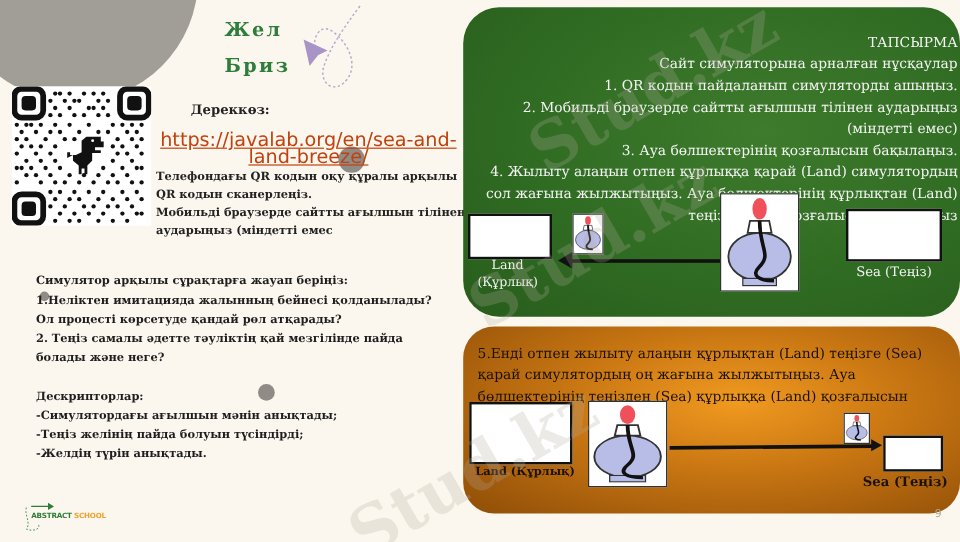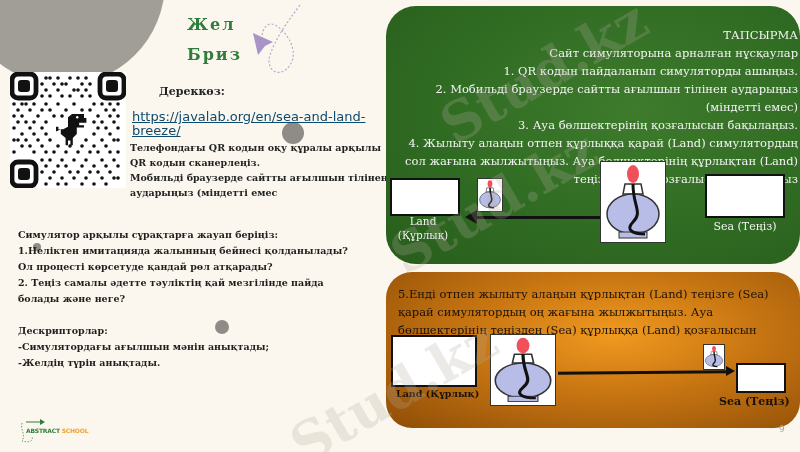--- a/index.html
+++ b/index.html
@@ -5,23 +5,23 @@
   html,body{margin:0;padding:0;}
   body{width:800px;height:452px;overflow:hidden;background:#fbf7ee;position:relative;font-family:"DejaVu Serif",serif;}
   .abs{position:absolute;}
   .circle-big{left:-40px;top:-120px;width:205px;height:205px;border-radius:50%;background:#a19d97;}
   .circle-s1{left:282px;top:122px;width:22px;height:22px;border-radius:50%;background:#8f8c88;}
   .circle-s2{left:215px;top:320px;width:14px;height:14px;border-radius:50%;background:#8f8c88;}
   .circle-s3{left:33px;top:243px;width:8px;height:8px;border-radius:50%;background:#8f8c88;}
   .title{left:155px;top:10px;color:#2e7d3b;font-weight:bold;font-size:16px;line-height:30px;letter-spacing:2px;font-family:"DejaVu Serif",serif;margin-left:32px;}
   .qr{left:10px;top:72px;width:116px;height:116px;background:#fff;}
   .source-label{left:136px;top:85px;font-size:11px;font-weight:bold;color:#222;margin-left:23px;}
-  .link{left:132px;top:110px;font-family:"DejaVu Sans",sans-serif;font-size:13px;color:#0c4a6e;text-decoration:underline;line-height:14px;width:250px;}
+  .link{left:132px;top:110px;font-family:"DejaVu Sans",sans-serif;font-size:16px;color:#c2410c;text-decoration:underline;line-height:14px;width:250px;text-align:center;}
   .qr-instr{left:130px;top:140px;font-size:9.5px;font-weight:bold;color:#222;line-height:15px;width:260px;}
-  .questions{left:18px;top:227px;font-size:9.5px;font-weight:bold;color:#1e1e1e;line-height:16px;width:340px;}
+  .questions{left:30px;top:227px;font-size:9.5px;font-weight:bold;color:#1e1e1e;line-height:16px;width:340px;}
   .logo{left:18px;top:417px;width:80px;height:28px;}
   .logo-text{position:absolute;left:8px;top:10px;font-family:"DejaVu Sans",sans-serif;font-size:6px;font-weight:bold;color:#2e7d3b;letter-spacing:-0.2px;}
   .logo-text span{color:#f0a030;}
   .green-panel{left:386px;top:6px;width:414px;height:258px;border-radius:30px;background:radial-gradient(ellipse at 60% 40%,#3e7b2c 0%,#2f6a22 60%,#285d1c 100%);}
   .green-text{left:398px;top:26px;width:400px;color:#f4f4f4;font-size:11.5px;line-height:18px;font-family:"DejaVu Serif",serif;}
   .green-text div{white-space:normal;text-align:right;}
   .box{background:#fff;border:2px solid #111;}
   .orange-panel{left:386px;top:272px;width:414px;height:156px;border-radius:26px;background:radial-gradient(ellipse at 55% 40%,#f19a20 0%,#c77512 45%,#8e4d07 100%);}
   .orange-text{left:398px;top:285px;width:400px;color:#1a1108;font-size:11.5px;line-height:18px;}
   .lbl-w{color:#f4f4f4;font-size:10.5px;text-align:center;line-height:14px;}
@@ -204,20 +204,21 @@
 </div>
 
 <div class="abs questions">
   <div>Симулятор арқылы сұрақтарға жауап беріңіз:</div>
   <div>1.Неліктен имитацияда жалынның бейнесі қолданылады?</div>
   <div>Ол процесті көрсетуде қандай рөл атқарады?</div>
   <div>2. Теңіз самалы әдетте тәуліктің қай мезгілінде пайда болады және неге?</div>
   <div style="height:16px"></div>
   <div>Дескрипторлар:</div>
   <div>-Симулятордағы ағылшын мәнін анықтады;</div>
+  <div>-Теңіз желінің пайда болуын түсіндірді;</div>
   <div>-Желдің түрін анықтады.</div>
 </div>
 
 <div class="abs logo">
   <svg width="40" height="30" style="position:absolute;left:0;top:0">
     <path d="M4 6 C 2 12, 8 18, 4 24 C 10 26, 16 24, 14 20" stroke="#2e7d3b" stroke-width="0.7" fill="none" stroke-dasharray="1.5,1.5"></path>
     <path d="M8 5 L 22 5" stroke="#2e7d3b" stroke-width="1"></path>
     <polygon points="22,2 27,5 22,8" fill="#2e7d3b"></polygon>
   </svg>
   <div class="logo-text"><b>ABSTRACT</b><span> SCHOOL</span></div>

